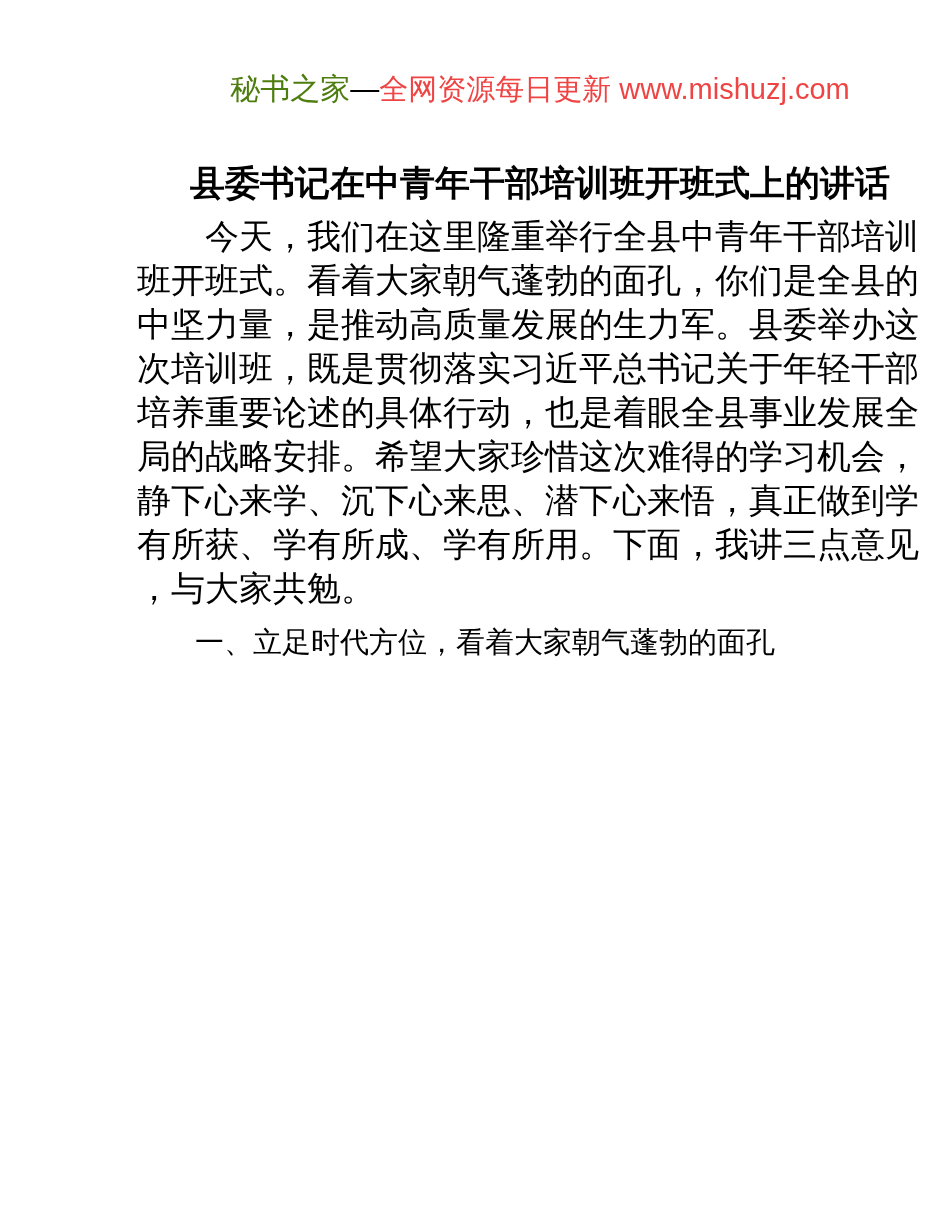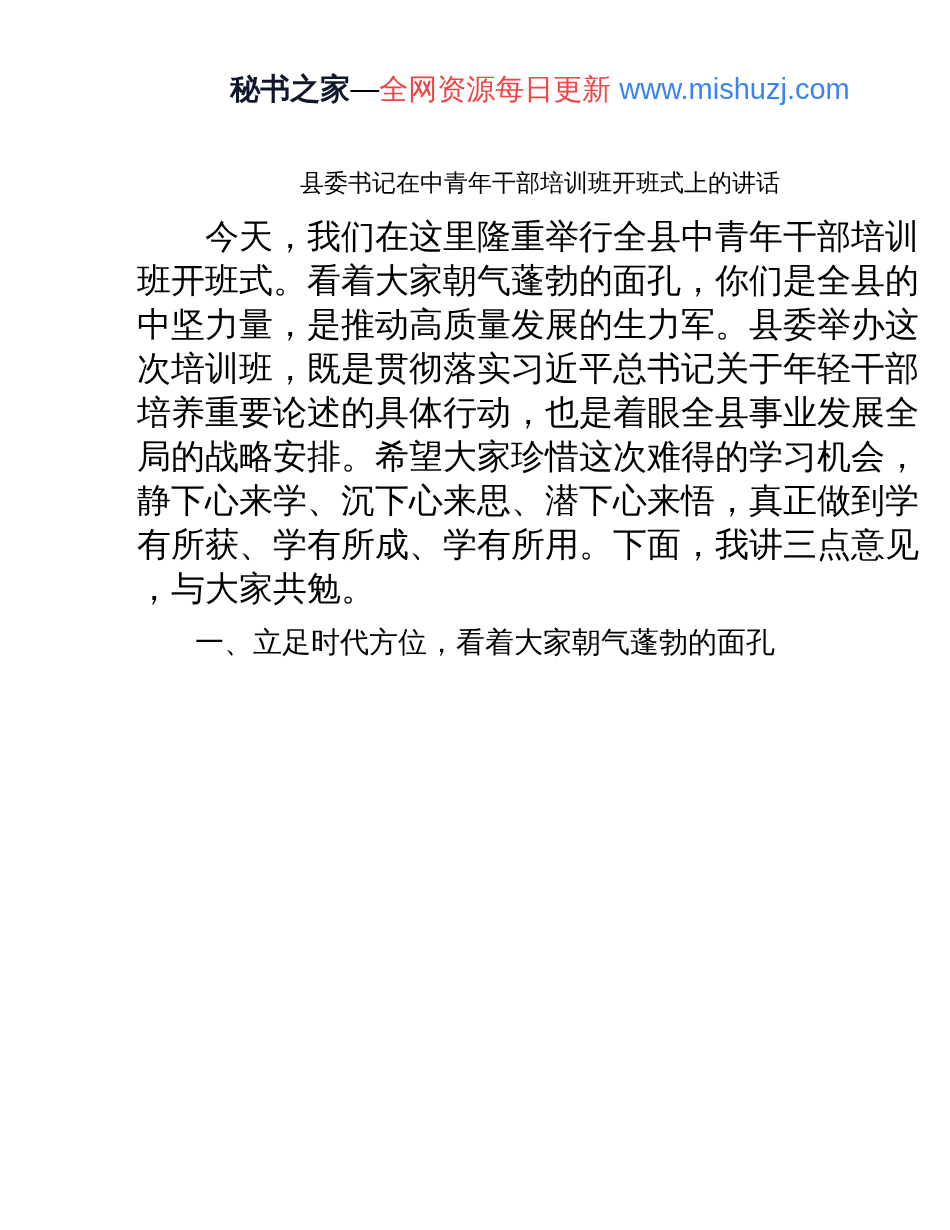--- a/index.html
+++ b/index.html
@@ -18,38 +18,38 @@
     left: 137px;
     width: 806px;
   }
   .doc-header {
     text-align: center;
     font-size: 29px;
     line-height: 38px;
     white-space: nowrap;
   }
   .brand {
-    color: #0f172a;
-    font-weight: bold;
+    color: #4d7c0f;
+    font-weight: normal;
     font-size: 30px;
   }
   .dash { color: #000000; }
   .tagline { color: #ef4444; }
   .site-url {
-    color: #3b82f6;
+    color: #ef4444;
     font-size: 29px;
     text-decoration: none;
     cursor: pointer;
   }
   .doc-title {
     margin-top: 52px;
     text-align: center;
-    font-size: 24px;
+    font-size: 35px;
     line-height: 46px;
-    font-weight: normal;
+    font-weight: bold;
     letter-spacing: 0px;
   }
   .greeting {
     margin-top: 18px;
     font-size: 29px;
     line-height: 44px;
   }
   .para {
     margin: 8px 0 0 0;
     font-size: 34px;

